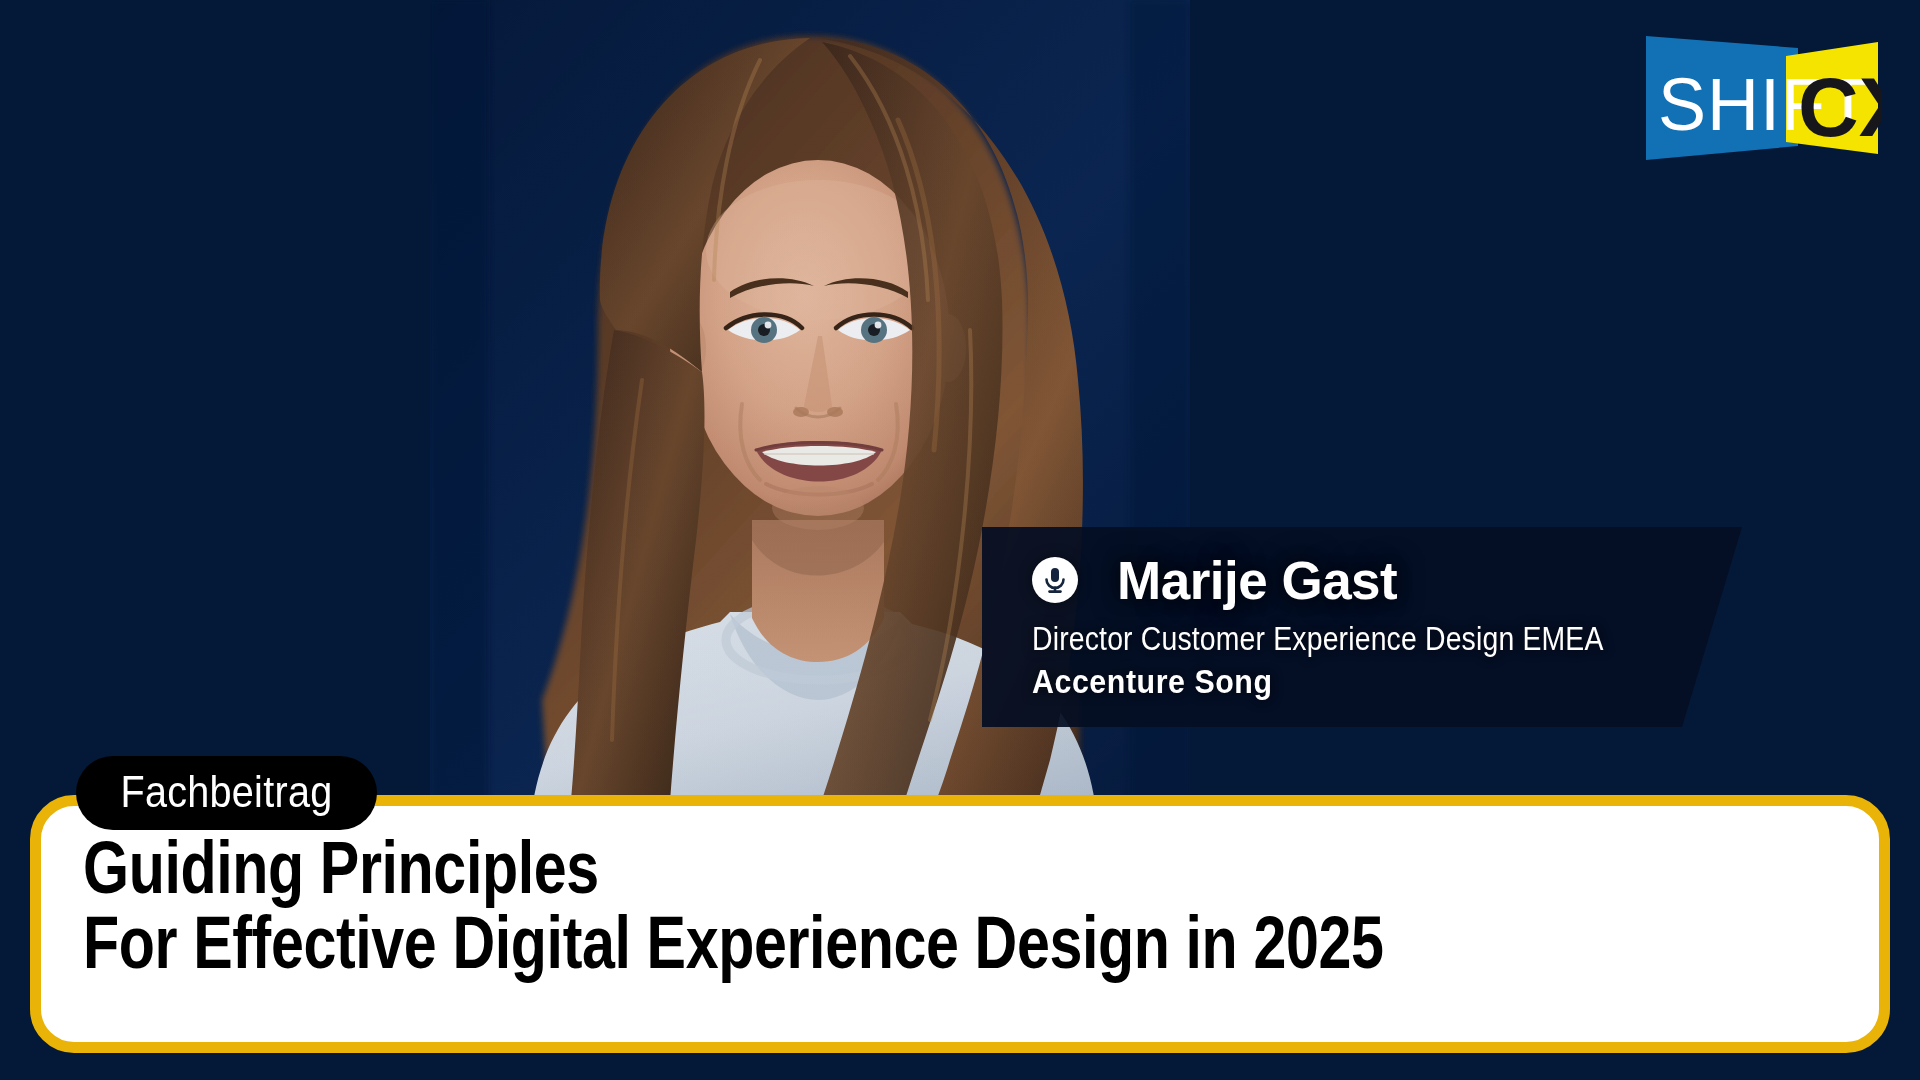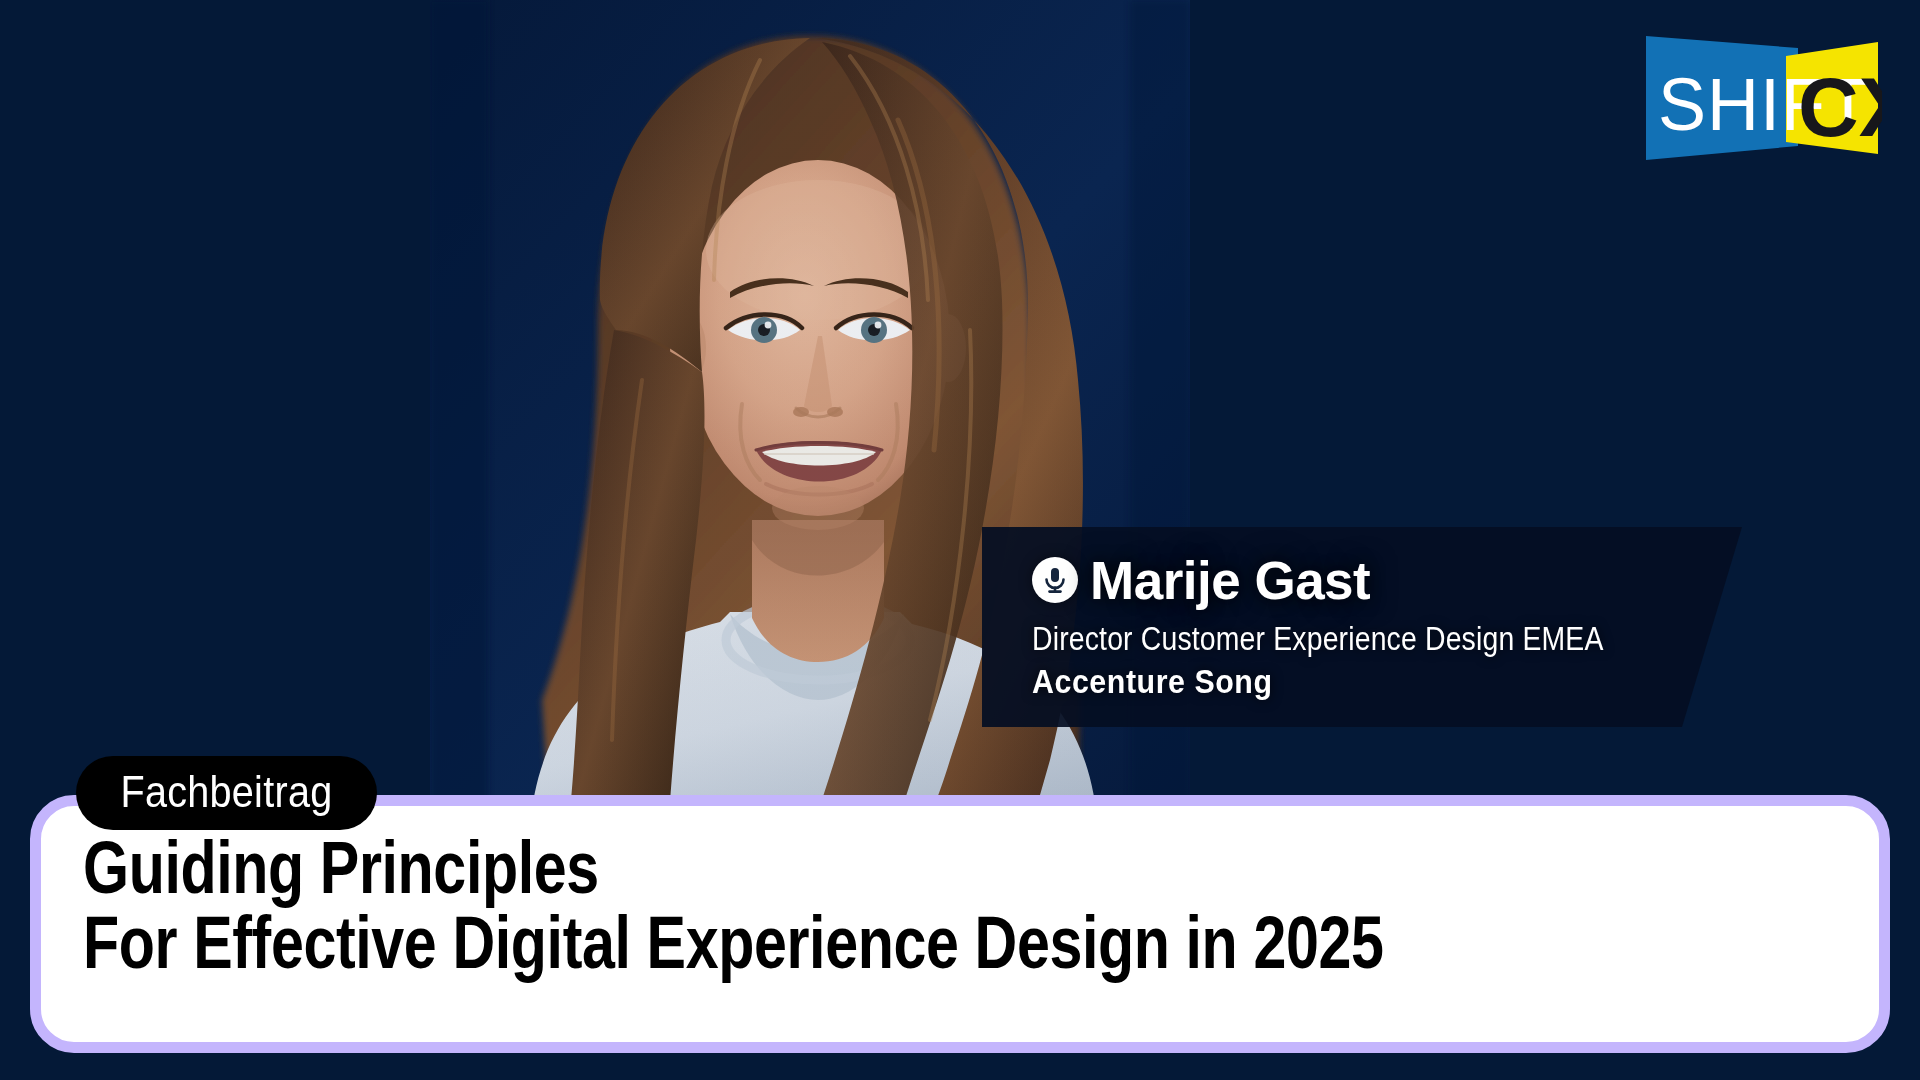--- a/index.html
+++ b/index.html
@@ -67,20 +67,21 @@
   }
   .mic-badge svg { display:block; }
   .speaker-name {
     font-family: "Liberation Sans", sans-serif;
     font-weight: 700;
     font-size: 53px;
     line-height: 1;
     color: #ffffff;
     letter-spacing: -0.5px;
     text-shadow: 0 0 16px rgba(0,0,0,0.75), 0 0 28px rgba(0,0,0,0.6);
+    margin-left: 27px;
   }
   .speaker-role {
     margin-top: 10px;
     font-family: "Liberation Sans Narrow", "Liberation Sans", sans-serif;
     font-weight: 400;
     font-size: 33px;
     line-height: 1.12;
     color: #ffffff;
     letter-spacing: 0.2px;
     transform: scaleX(0.86);
@@ -99,21 +100,21 @@
     transform-origin: left center;
     text-shadow: 0 0 12px rgba(0,0,0,0.8);
   }
 
   
   .title-card {
     position: absolute;
     left: 30px; top: 795px;
     width: 1860px; height: 258px;
     background: #ffffff;
-    border: 11px solid #c4b5fd;
+    border: 11px solid #eab308;
     border-radius: 44px;
     z-index: 3;
   }
   .title-text {
     position: absolute;
     left: 42px; top: 24px;
     right: 30px;
     font-family: "Liberation Sans Narrow", "Liberation Sans", sans-serif;
     font-weight: 700;
     font-size: 74px;

